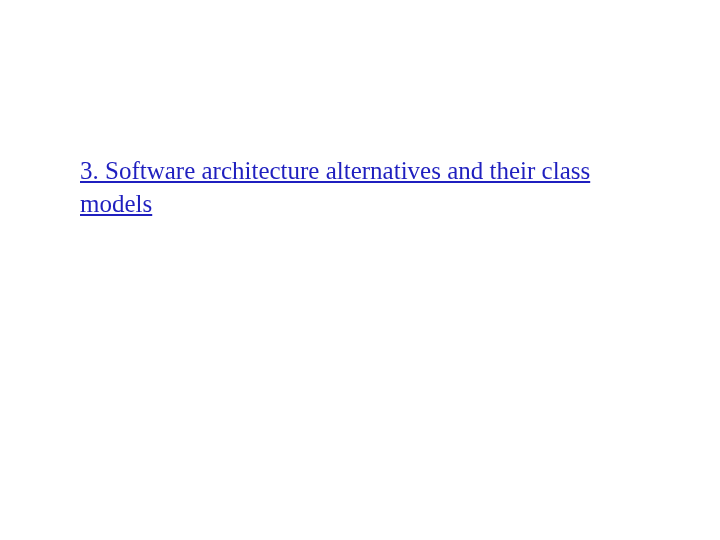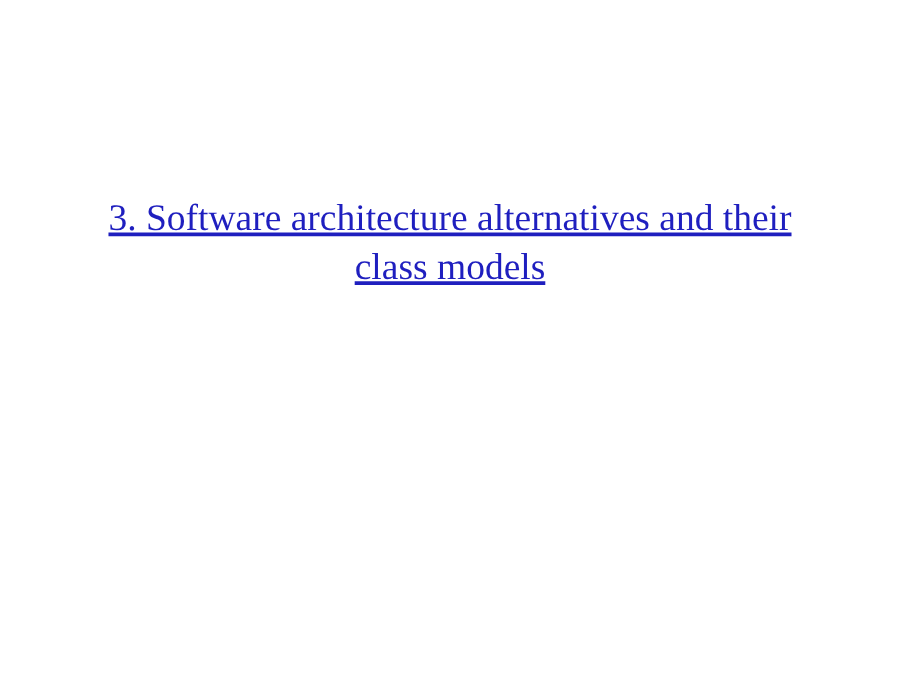--- a/index.html
+++ b/index.html
@@ -12,22 +12,22 @@
       height: 540px;
       background: #ffffff;
       font-family: "Times New Roman", Times, serif;
       position: relative;
     }
     .slide-title {
       position: absolute;
       top: 155px;
       left: 0;
       width: 100%;
-      text-align: center;
-      font-size: 30px;
+      text-align: left;
+      font-size: 25px;
       color: #1f1fbf;
       text-decoration: underline;
       line-height: 1.3;
       padding: 0 80px;
     }
   </style>
 </head>
 <body>
 
 <div class="slide-title">3. Software architecture alternatives and their class models</div>

